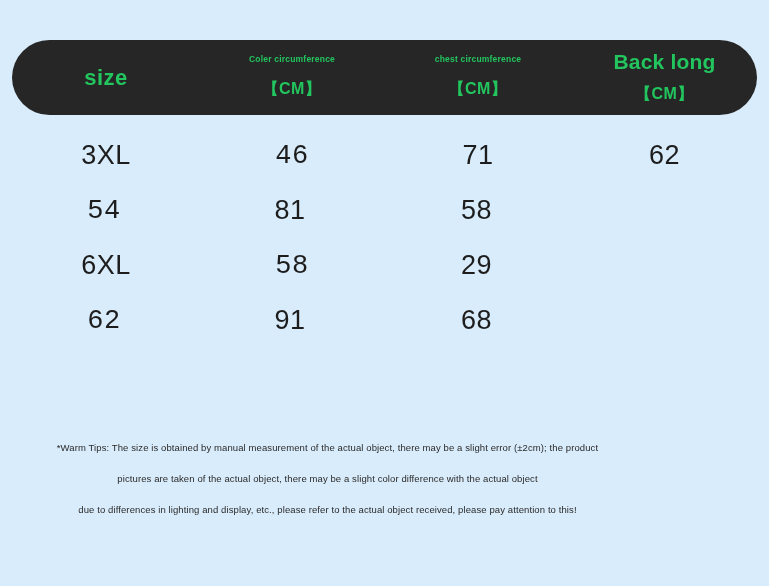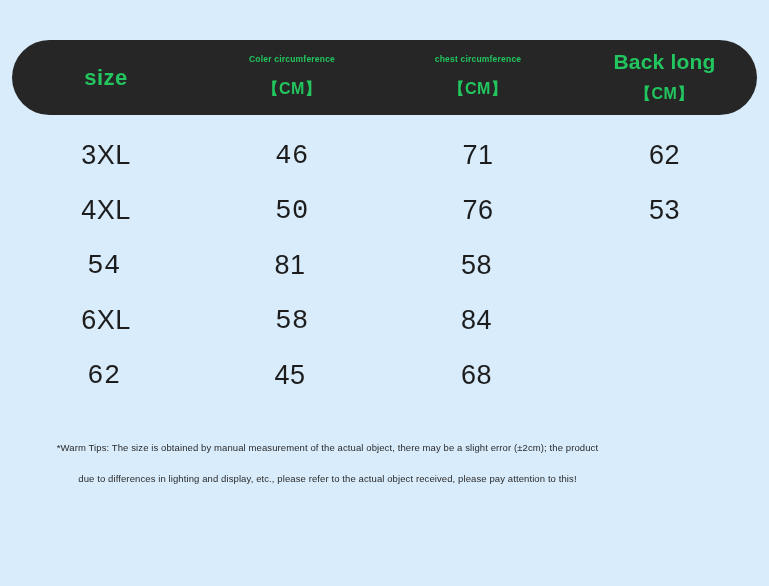--- a/index.html
+++ b/index.html
@@ -126,40 +126,35 @@
   </div>
 
   <div class="rows">
     <div class="row">
       <div class="cell c0">3XL</div>
       <div class="cell c1">46</div>
       <div class="cell c2">71</div>
       <div class="cell c3">62</div>
     </div>
     <div class="row">
-      <div class="cell c0">4XL</div>
-      <div class="cell c1">50</div>
-      <div class="cell c2">76</div>
-      <div class="cell c3">53</div>
-    </div>
-    <div class="row">
       <div class="cell c1">54</div>
       <div class="cell c2">81</div>
       <div class="cell c3">58</div>
     </div>
     <div class="row">
       <div class="cell c0">6XL</div>
       <div class="cell c1">58</div>
-      <div class="cell c3">84</div>
+      <div class="cell c3">29</div>
     </div>
     <div class="row">
       <div class="cell c1">62</div>
-      <div class="cell c2">45</div>
+      <div class="cell c2">91</div>
       <div class="cell c3">68</div>
     </div>
   </div>
 
   <div class="notes">
     <div class="note-line">*Warm Tips: The size is obtained by manual measurement of the actual object, there may be a slight error (±2cm); the product</div>
+    <div class="note-line">pictures are taken of the actual object, there may be a slight color difference with the actual object</div>
     <div class="note-line">due to differences in lighting and display, etc., please refer to the actual object received, please pay attention to this!</div>
   </div>
 
 </div>
 
 </body></html>

